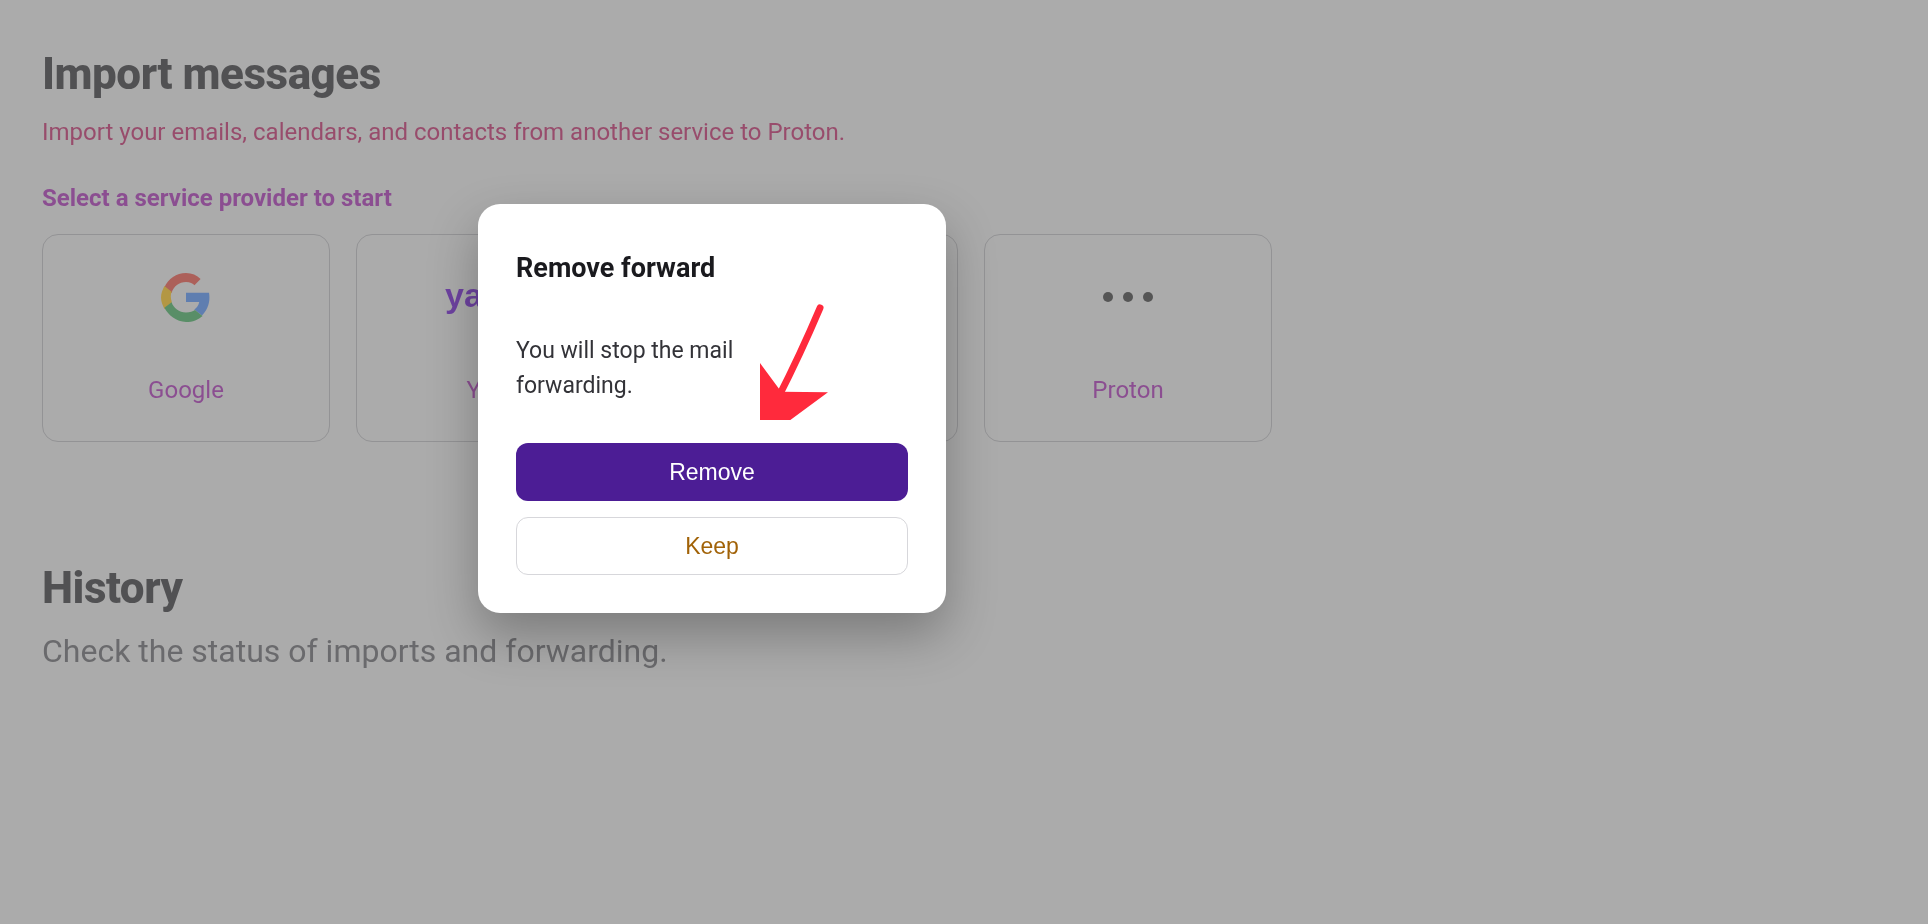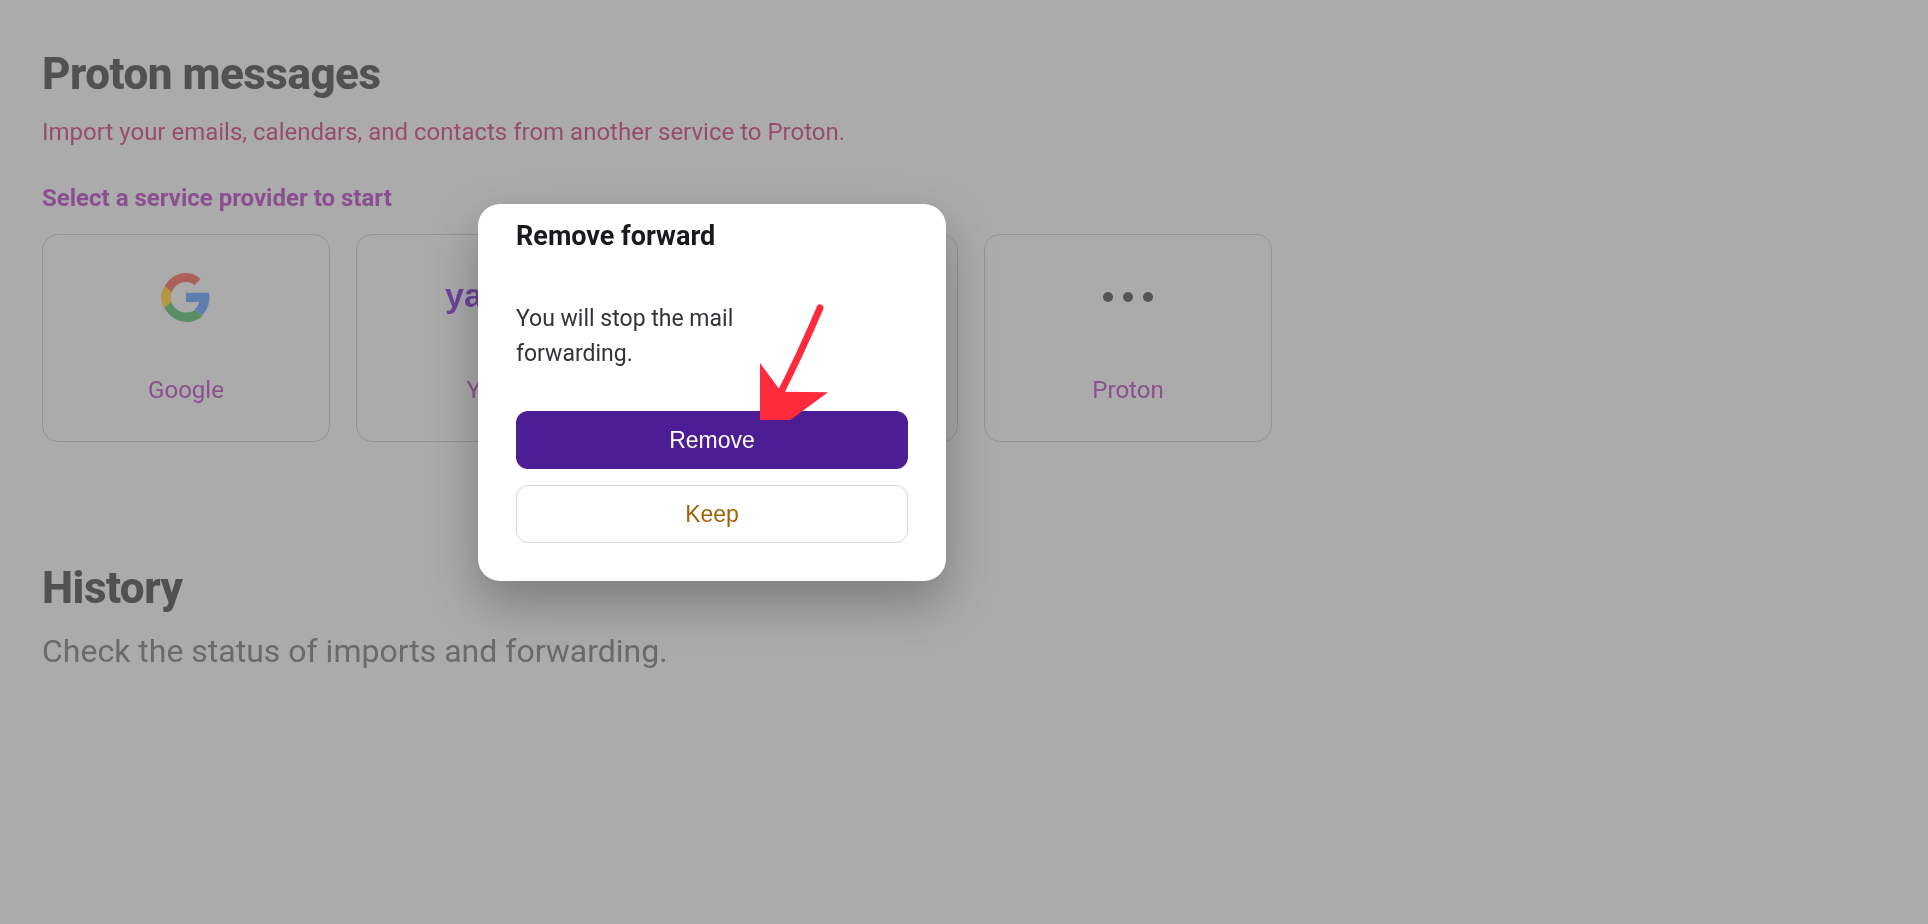--- a/index.html
+++ b/index.html
@@ -77,21 +77,21 @@
   }
 
   
   .modal {
     position: absolute;
     left: 478px;
     top: 204px;
     width: 468px;
     background: #fff;
     border-radius: 22px;
-    padding: 16px 38px 38px 38px;
+    padding: 48px 38px 38px 38px;
     box-shadow: 0 22px 50px rgba(0,0,0,0.28);
     z-index: 10;
   }
   .modal-title {
     font-size: 27px;
     font-weight: 700;
     color: #1a1a1e;
     margin-bottom: 26px;
   }
   .modal-msg-row {
@@ -140,21 +140,21 @@
     left: 760px;
     top: 300px;
     z-index: 12;
     pointer-events: none;
   }
 </style>
 </head>
 <body>
 
 <div class="page">
-  <h1 class="import-title">Proton messages</h1>
+  <h1 class="import-title">Import messages</h1>
   <p class="import-desc">Import your emails, calendars, and contacts from another service to Proton.</p>
   <div class="select-label">Select a service provider to start</div>
 
   <div class="cards">
     <div class="card">
       <div class="card-icon">
         <svg width="50" height="50" viewBox="0 0 48 48">
           <path fill="#EA4335" d="M24 9.5c3.9 0 6.6 1.7 8.1 3.1l5.9-5.9C34.4 3.2 29.7 1 24 1 14.8 1 6.9 6.6 3.3 14.7l6.9 5.4C12 13.6 17.4 9.5 24 9.5z"></path>
           <path fill="#4285F4" d="M46.5 24.5c0-1.6-.1-3.2-.4-4.7H24v9h12.7c-.5 3-2.2 5.5-4.7 7.2l7.3 5.7C43.7 37.5 46.5 31.5 46.5 24.5z"></path>
           <path fill="#FBBC05" d="M10.2 28.1c-.5-1.5-.8-3-.8-4.6s.3-3.1.8-4.6l-6.9-5.4C1.6 17 0 20.4 0 24.5s1.6 7.5 3.3 11l6.9-5.4z"></path>

